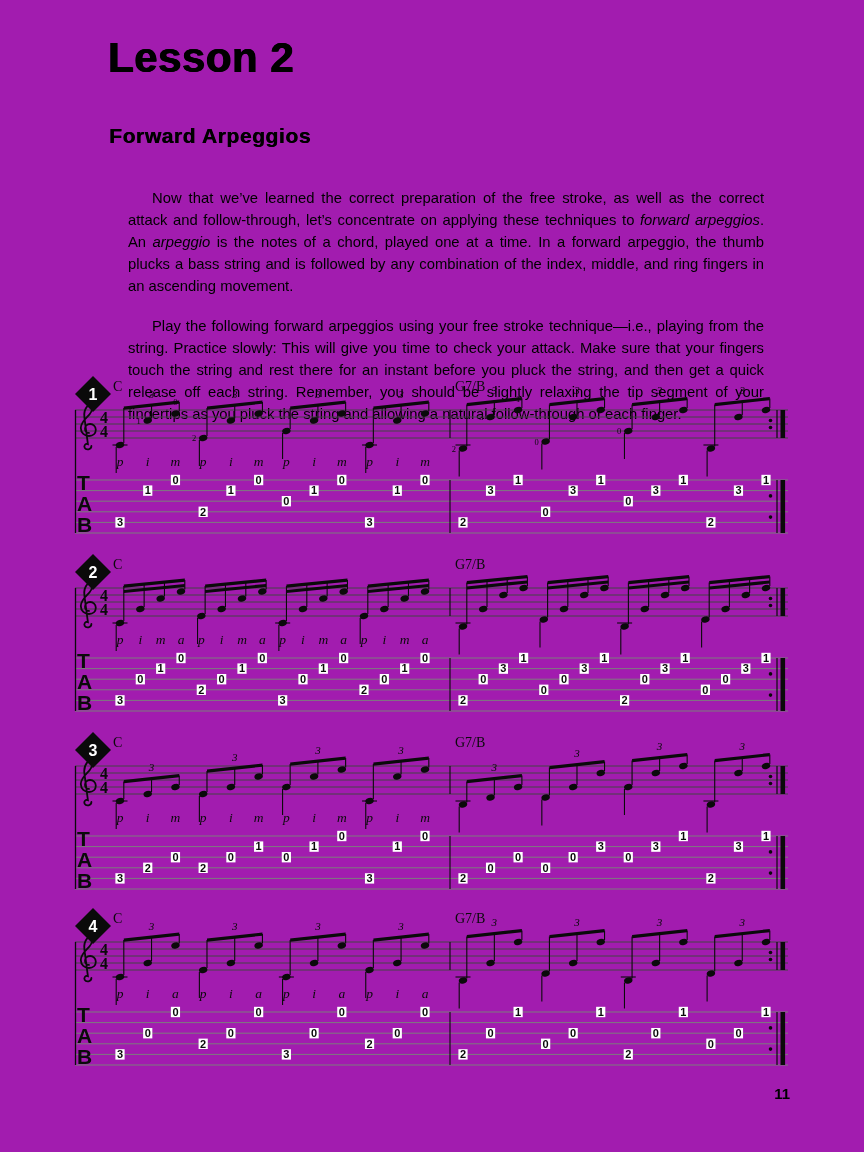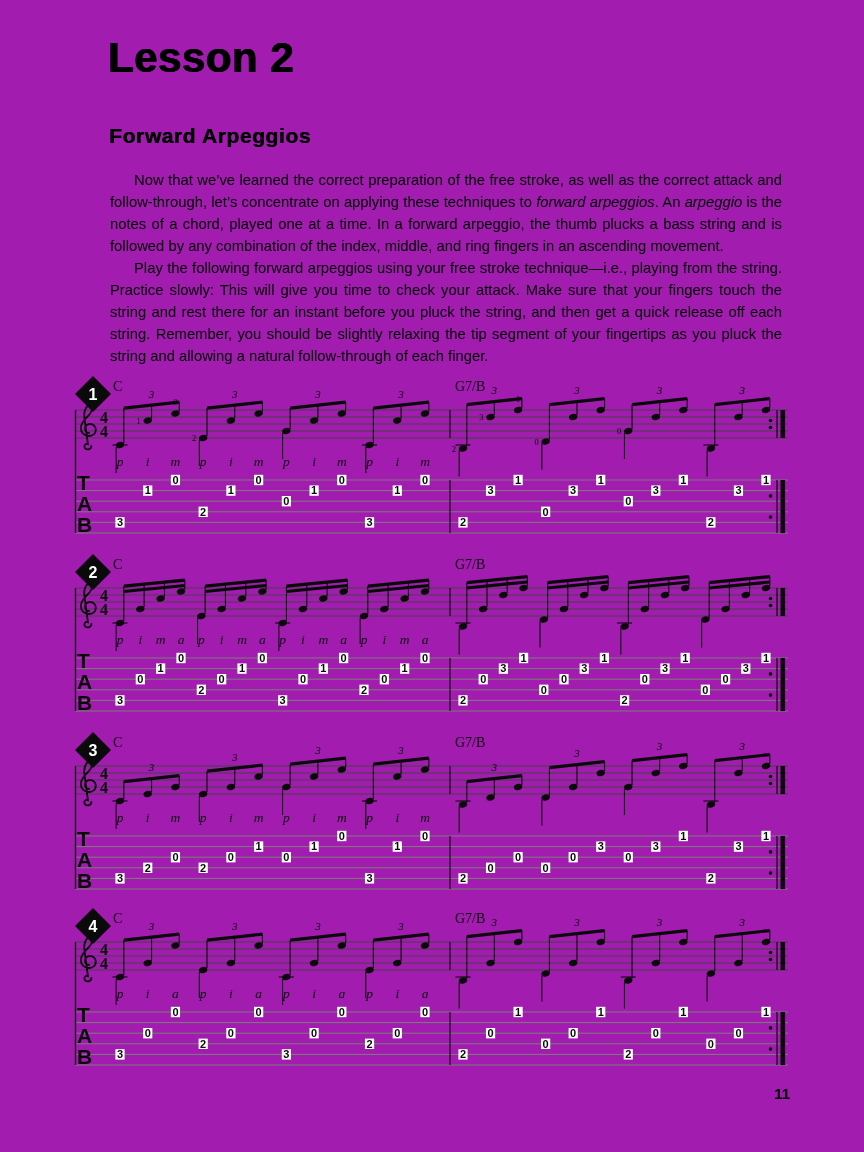--- a/index.html
+++ b/index.html
@@ -6,21 +6,21 @@
   .page{position:relative;width:864px;height:1152px;background:#a21caf;overflow:hidden;
         font-family:"Liberation Sans",sans-serif;color:#000;}
   .h-lesson{position:absolute;left:108px;top:34px;font-size:42px;font-weight:bold;
             letter-spacing:.5px;text-shadow:.7px 0 0 #000,-.4px 0 0 #000;}
   .h-title{position:absolute;left:109px;top:88px;font-size:28px;font-weight:bold;
            letter-spacing:.8px;text-shadow:.6px 0 0 #000;}
   .h-sub{position:absolute;left:109px;top:124px;font-size:21px;font-weight:bold;
          letter-spacing:.6px;text-shadow:.5px 0 0 #000;}
   .body-copy{position:absolute;left:110px;top:169px;width:672px;font-size:14.8px;
              line-height:22px;text-align:justify;}
-  .body-copy p{margin:0;text-indent:24px;}
+  .body-copy p{margin:18px;text-indent:24px;}
   .pagenum{position:absolute;right:74px;top:1085px;font-size:15px;font-weight:bold;text-align:right;}
   .system{position:absolute;left:0;width:864px;height:176px;}
   svg text{fill:#0a0a0a;}
   .chord{font:14px "Liberation Serif",serif;}
   .ts{font:bold 16px "Liberation Serif",serif;text-anchor:middle;}
   .tabclef{font:bold 21px "Liberation Sans",sans-serif;}
   .fing{font:italic 13.5px "Liberation Serif",serif;text-anchor:middle;}
   .trip{font:italic 11px "Liberation Serif",serif;text-anchor:middle;}
   .lh{font:8.5px "Liberation Serif",serif;}
   .lha{font:8.5px "Liberation Serif",serif;text-anchor:middle;}

